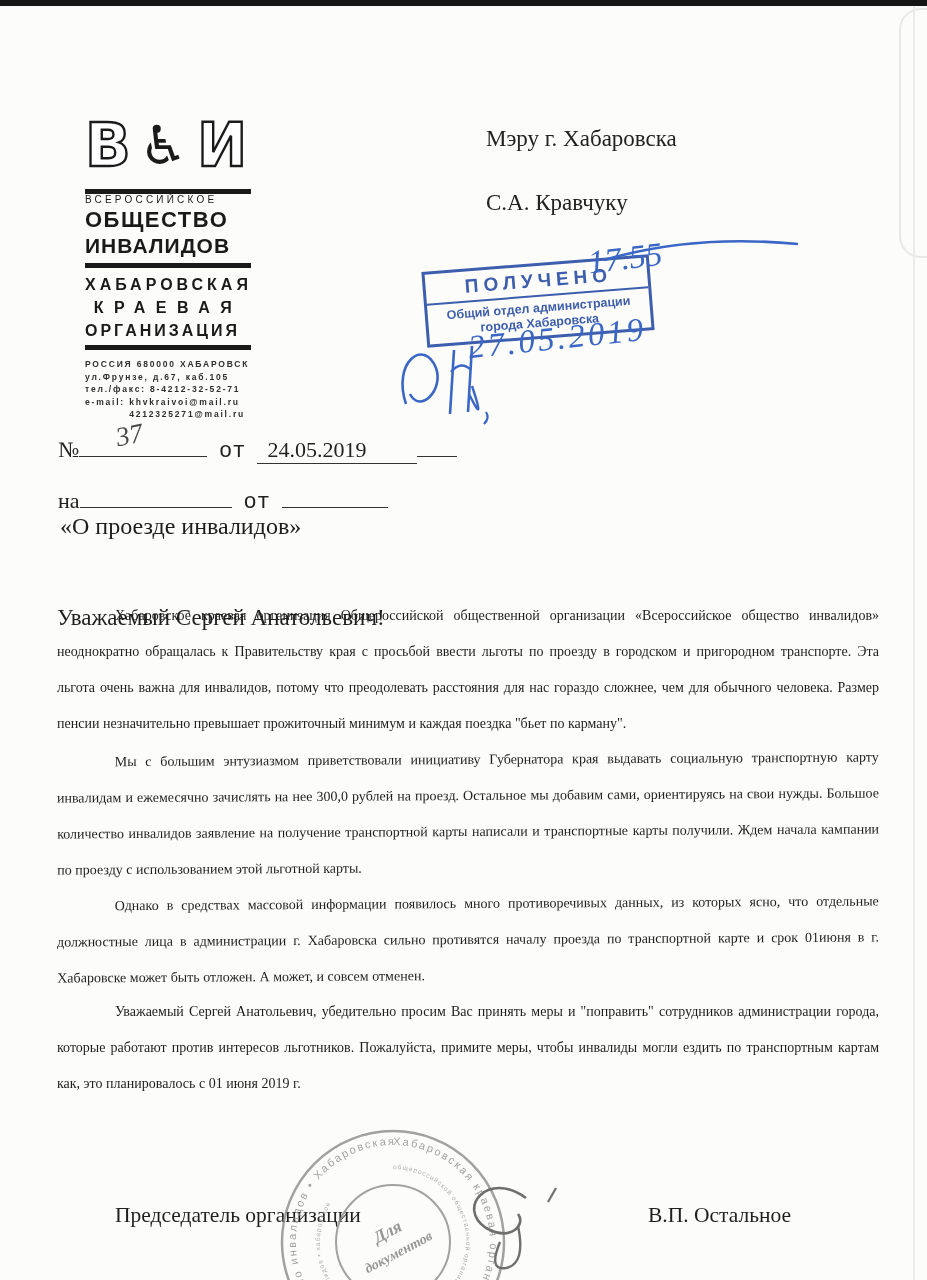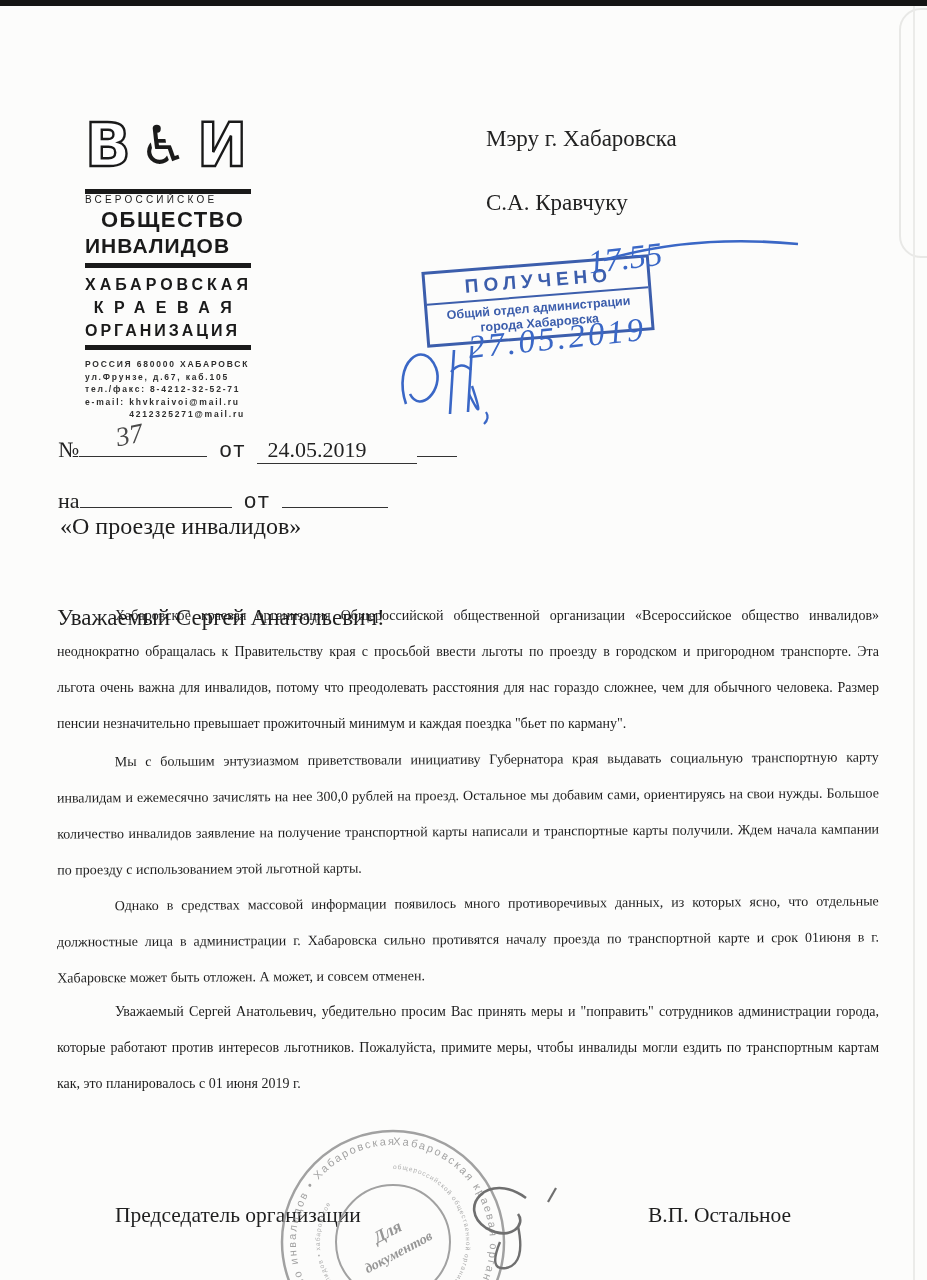--- a/index.html
+++ b/index.html
@@ -10,21 +10,21 @@
   .top-bar{position:absolute;left:0;top:0;width:927px;height:6px;background:#151515;}
   .edge-line{position:absolute;top:6px;bottom:0;left:913px;width:2px;background:#ebebe9;}
   .corner-card{position:absolute;left:899px;top:8px;width:60px;height:246px;
     border:2px solid #e8e8e6;border-radius:22px;background:transparent;}
 
   
   .letterhead{position:absolute;left:85px;top:106px;width:166px;color:#1a1a1a;
     font-family:"Liberation Sans", sans-serif;}
   .lh-bar{height:5px;background:#1a1a1a;margin-top:5px;}
   .lh-line1{font-size:10px;font-weight:normal;letter-spacing:3.2px;margin-top:0;white-space:nowrap;}
-  .lh-line2{font-size:22px;font-weight:bold;letter-spacing:1.5px;margin-top:2px;white-space:nowrap;margin-left:16px;}
+  .lh-line2{font-size:22px;font-weight:bold;letter-spacing:1.5px;margin-top:2px;white-space:nowrap;}
   .lh-line3{font-size:21px;font-weight:bold;letter-spacing:1px;margin-top:1px;white-space:nowrap;}
   .lh-reg{font-size:16px;font-weight:bold;white-space:nowrap;}
   .lh-reg1{letter-spacing:4px;margin-top:8px;}
   .lh-reg2{letter-spacing:10.5px;margin-top:5px;text-align:center;}
   .lh-reg3{letter-spacing:3px;margin-top:5px;}
   .lh-addr{margin-top:8px;font-size:8.5px;font-weight:bold;letter-spacing:1.8px;
     line-height:12.5px;color:#2e2e2e;white-space:nowrap;}
   .lh-addr .right{text-align:right;padding-right:6px;}
 
   

